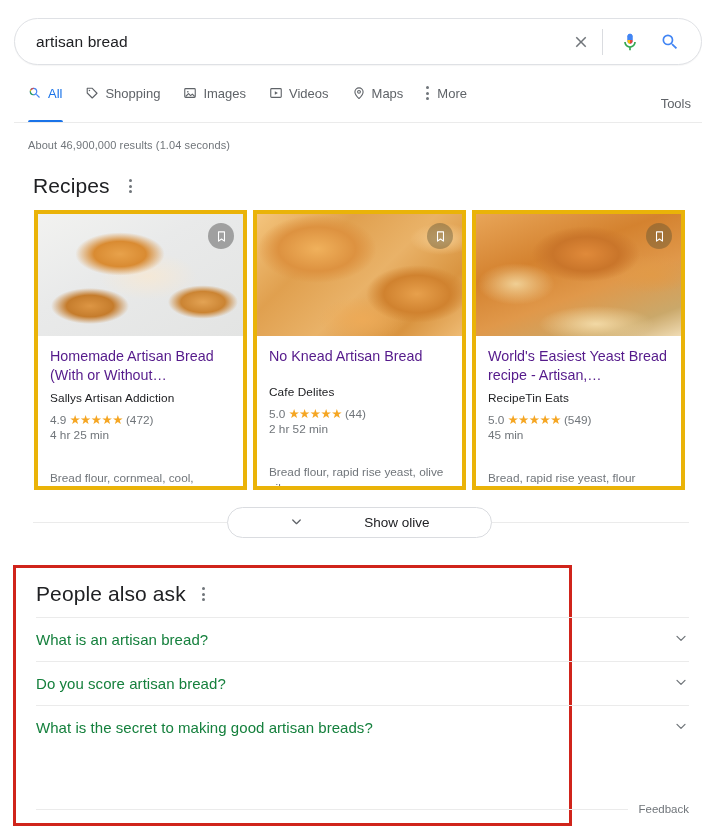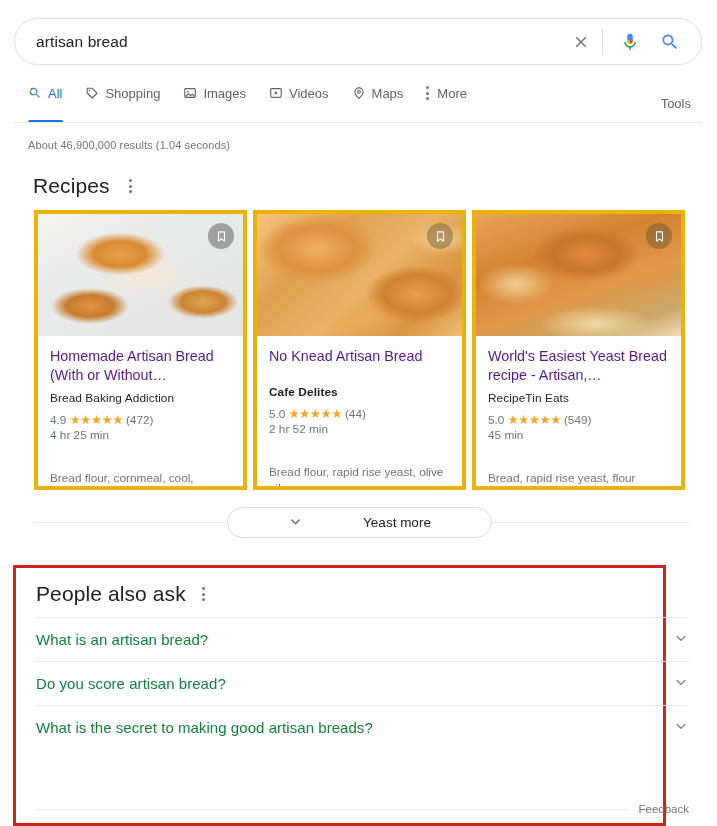--- a/index.html
+++ b/index.html
@@ -112,21 +112,21 @@
   .showmore {
     position: absolute; left: 227px; top: 507px; width: 265px; height: 31px;
     border: 1px solid #dadce0; border-radius: 18px; background: #fff;
     display: flex; align-items: center; justify-content: center; gap: 60px;
     cursor: pointer; font-size: 13.5px; color: #202124;
   }
   .chev-down { display:inline-block; }
 
   
   .paa-box {
-    position: absolute; left: 13px; top: 565px; width: 653px; height: 261px;
+    position: absolute; left: 13px; top: 565px; width: 559px; height: 261px;
     border: 3px solid #d0241b; background: #fff;
   }
   .paa-title-row { position: absolute; left: 20px; top: 14px; display: flex; align-items: center; gap: 13px; }
   .paa-title { font-size: 21px; color: #202124; font-weight: 400; letter-spacing: .1px; }
   .paa-list { position: absolute; left: 20px; top: 49px; width: 653px; }
   .paa-item {
     height: 44px; display: flex; align-items: center; justify-content: space-between;
     border-top: 1px solid #ebebeb; cursor: pointer;
   }
   .paa-q { font-size: 15px; color: #15803d; letter-spacing: .05px; }
@@ -240,42 +240,42 @@
     <div class="card">
       <div class="card-img img1">
         <div class="bookmark bm-a">
           <svg width="13" height="13" viewBox="0 0 24 24" fill="none" stroke="#ffffff" stroke-width="2" aria-hidden="true">
             <path d="M6.5 3.5h11v17l-5.5-4-5.5 4z" stroke-linejoin="round"></path>
           </svg>
         </div>
       </div>
       <div class="card-body">
         <div class="card-title">Homemade Artisan Bread (With or Without…</div>
-        <div class="card-source">Bread Baking Addiction</div>
+        <div class="card-source">Sallys Artisan Addiction</div>
         <div class="card-rating">
           <span class="score">4.9</span>
           <span class="stars">★★★★★</span>
           <span>(472)</span>
         </div>
         <div class="card-time">4 hr 25 min</div>
         <div class="card-ing">Bread flour, cornmeal, cool, instant yeast</div>
       </div>
     </div>
 
     <div class="card">
       <div class="card-img img2">
         <div class="bookmark bm-b">
           <svg width="13" height="13" viewBox="0 0 24 24" fill="none" stroke="#ffffff" stroke-width="2" aria-hidden="true">
             <path d="M6.5 3.5h11v17l-5.5-4-5.5 4z" stroke-linejoin="round"></path>
           </svg>
         </div>
       </div>
       <div class="card-body">
         <div class="card-title">No Knead Artisan Bread</div>
-        <div class="card-source" style="margin-top:19px;font-weight:bold;">Cafe Delites</div>
+        <div class="card-source" style="margin-top:19px;">Cafe Delites</div>
         <div class="card-rating">
           <span class="score">5.0</span>
           <span class="stars">★★★★★</span>
           <span>(44)</span>
         </div>
         <div class="card-time">2 hr 52 min</div>
         <div class="card-ing">Bread flour, rapid rise yeast, olive oil</div>
       </div>
     </div>
 
@@ -302,21 +302,21 @@
 
   </div>
 
   <div class="showmore-rule"></div>
   <div class="showmore">
     <span class="chev-down">
       <svg width="15" height="15" viewBox="0 0 24 24" fill="none" stroke="#5f6368" stroke-width="2" aria-hidden="true">
         <path d="M6 9.5l6 6 6-6" stroke-linecap="round" stroke-linejoin="round"></path>
       </svg>
     </span>
-    <span>Yeast more</span>
+    <span>Show olive</span>
   </div>
 
   <div class="paa-box">
     <div class="paa-title-row">
       <span class="paa-title">People also ask</span>
       <span class="kebab">
           <i></i>
           <i></i>
           <i></i>
         </span>

